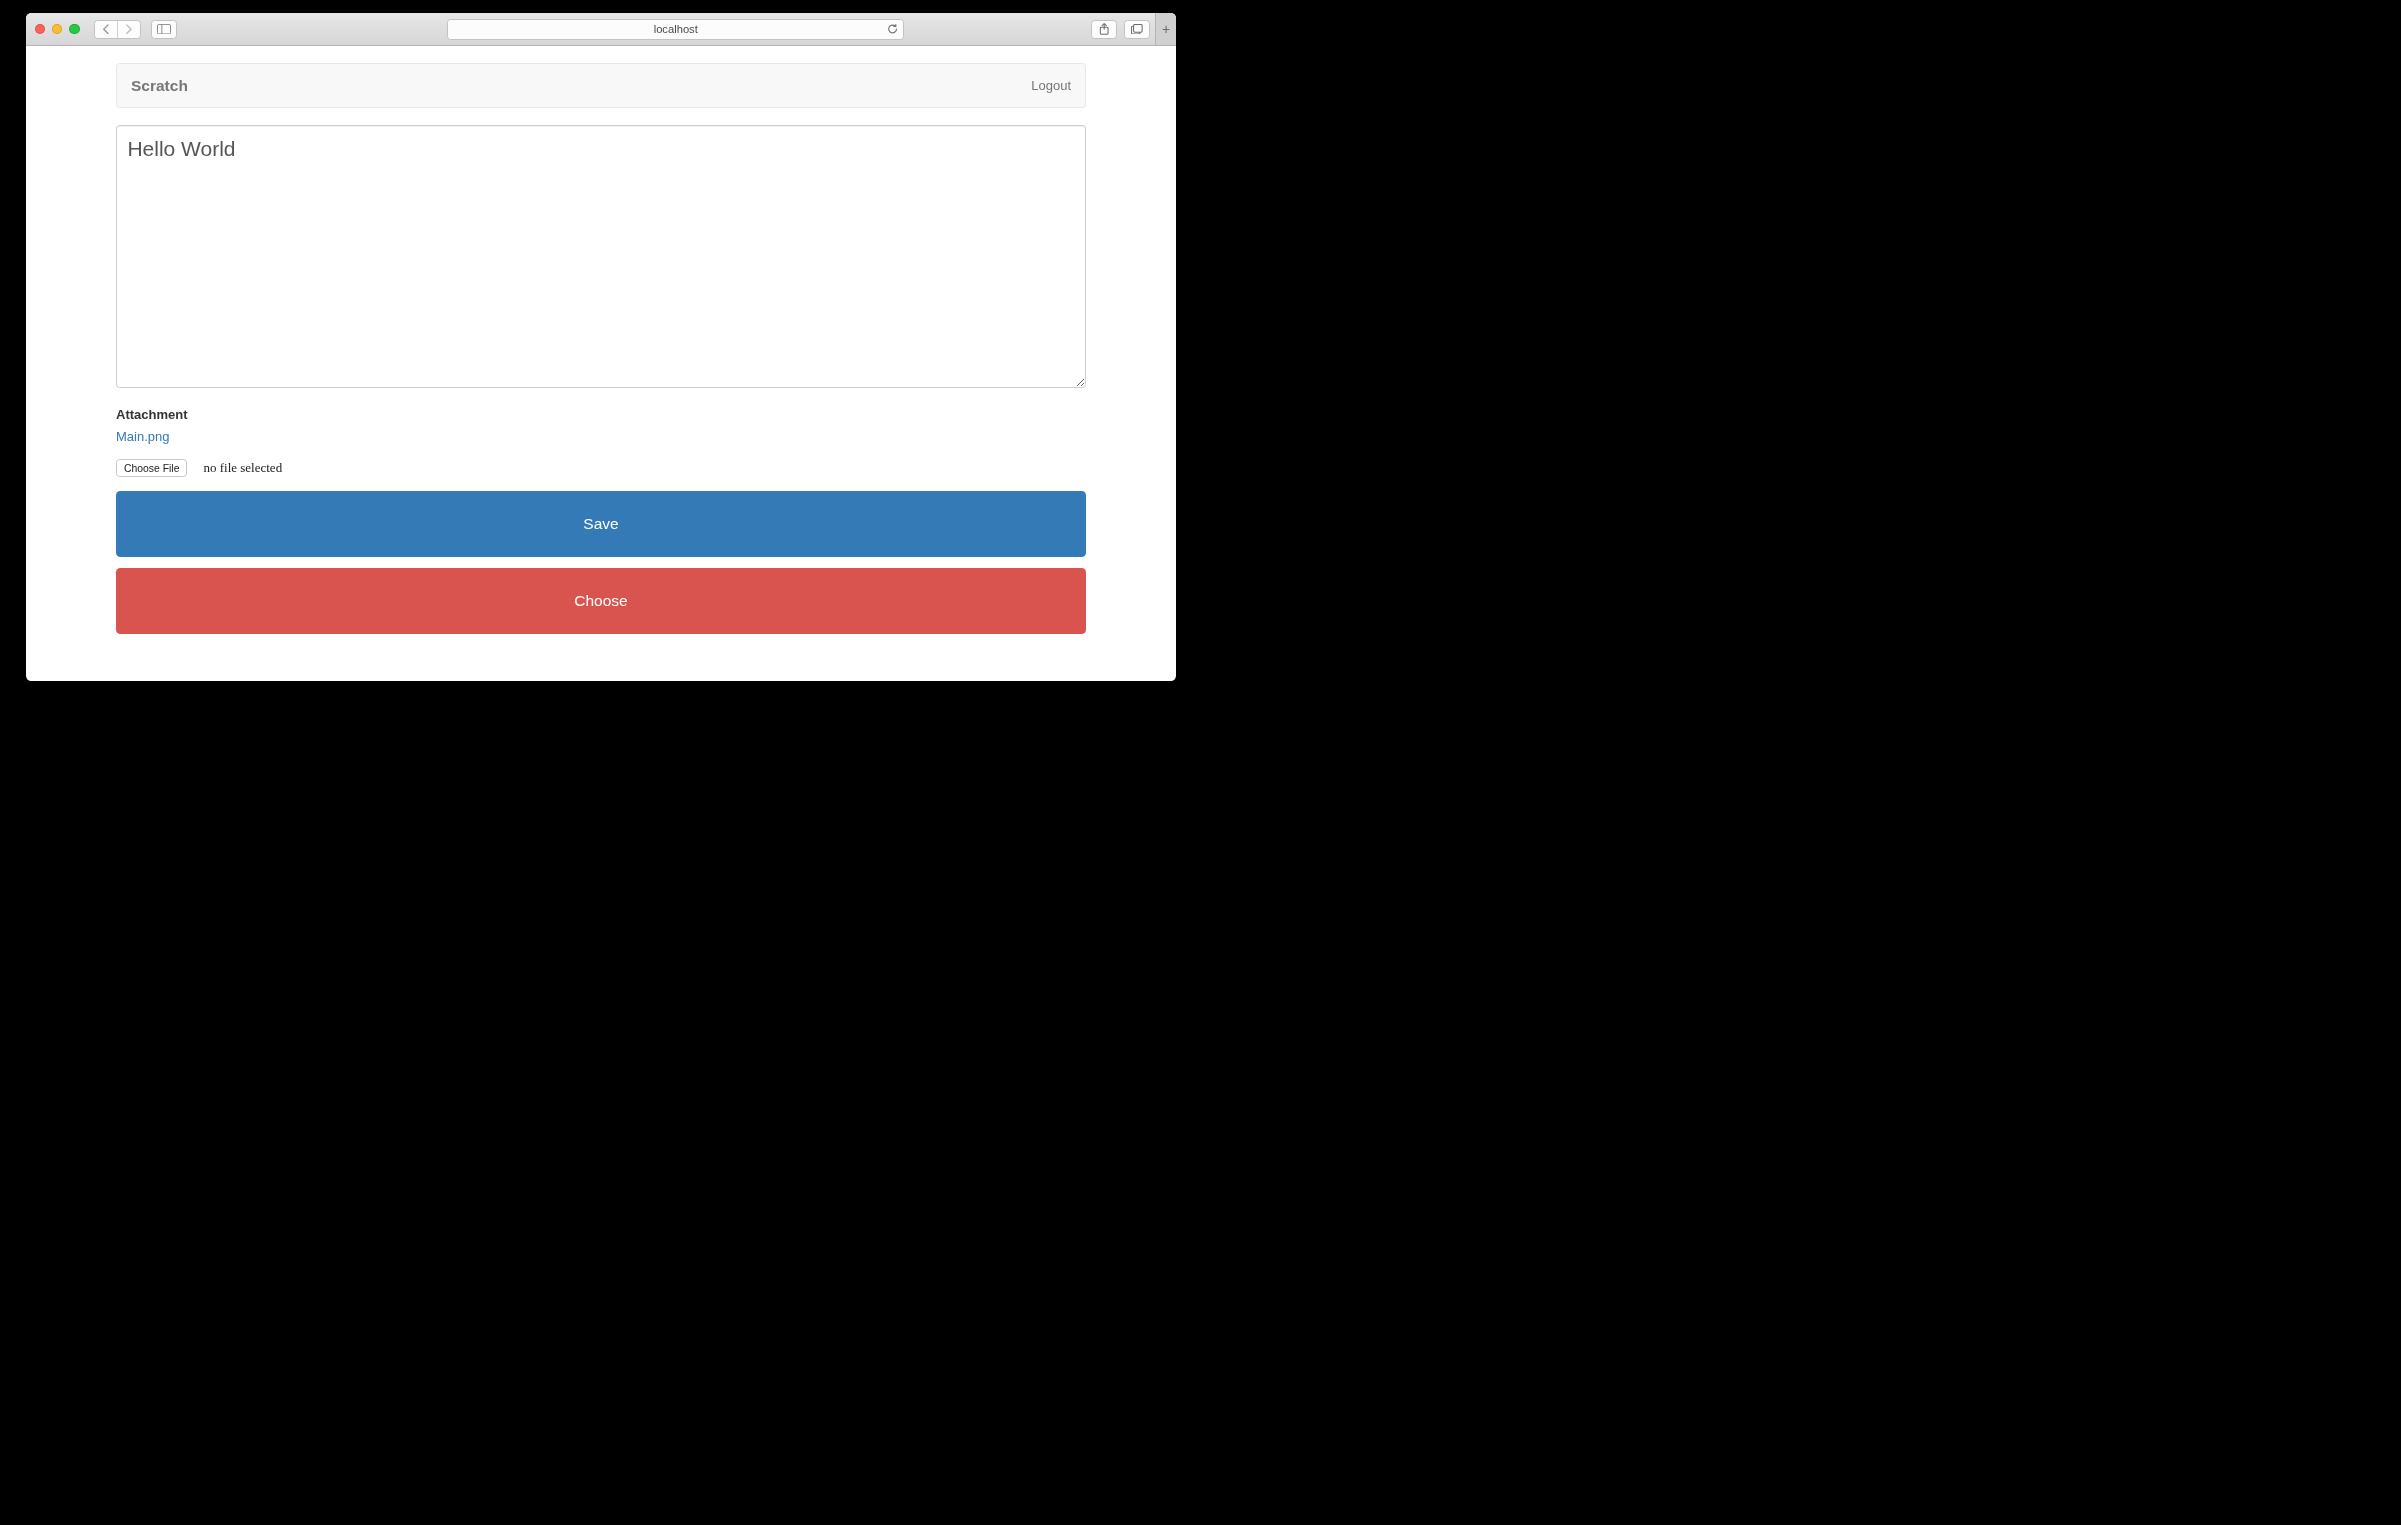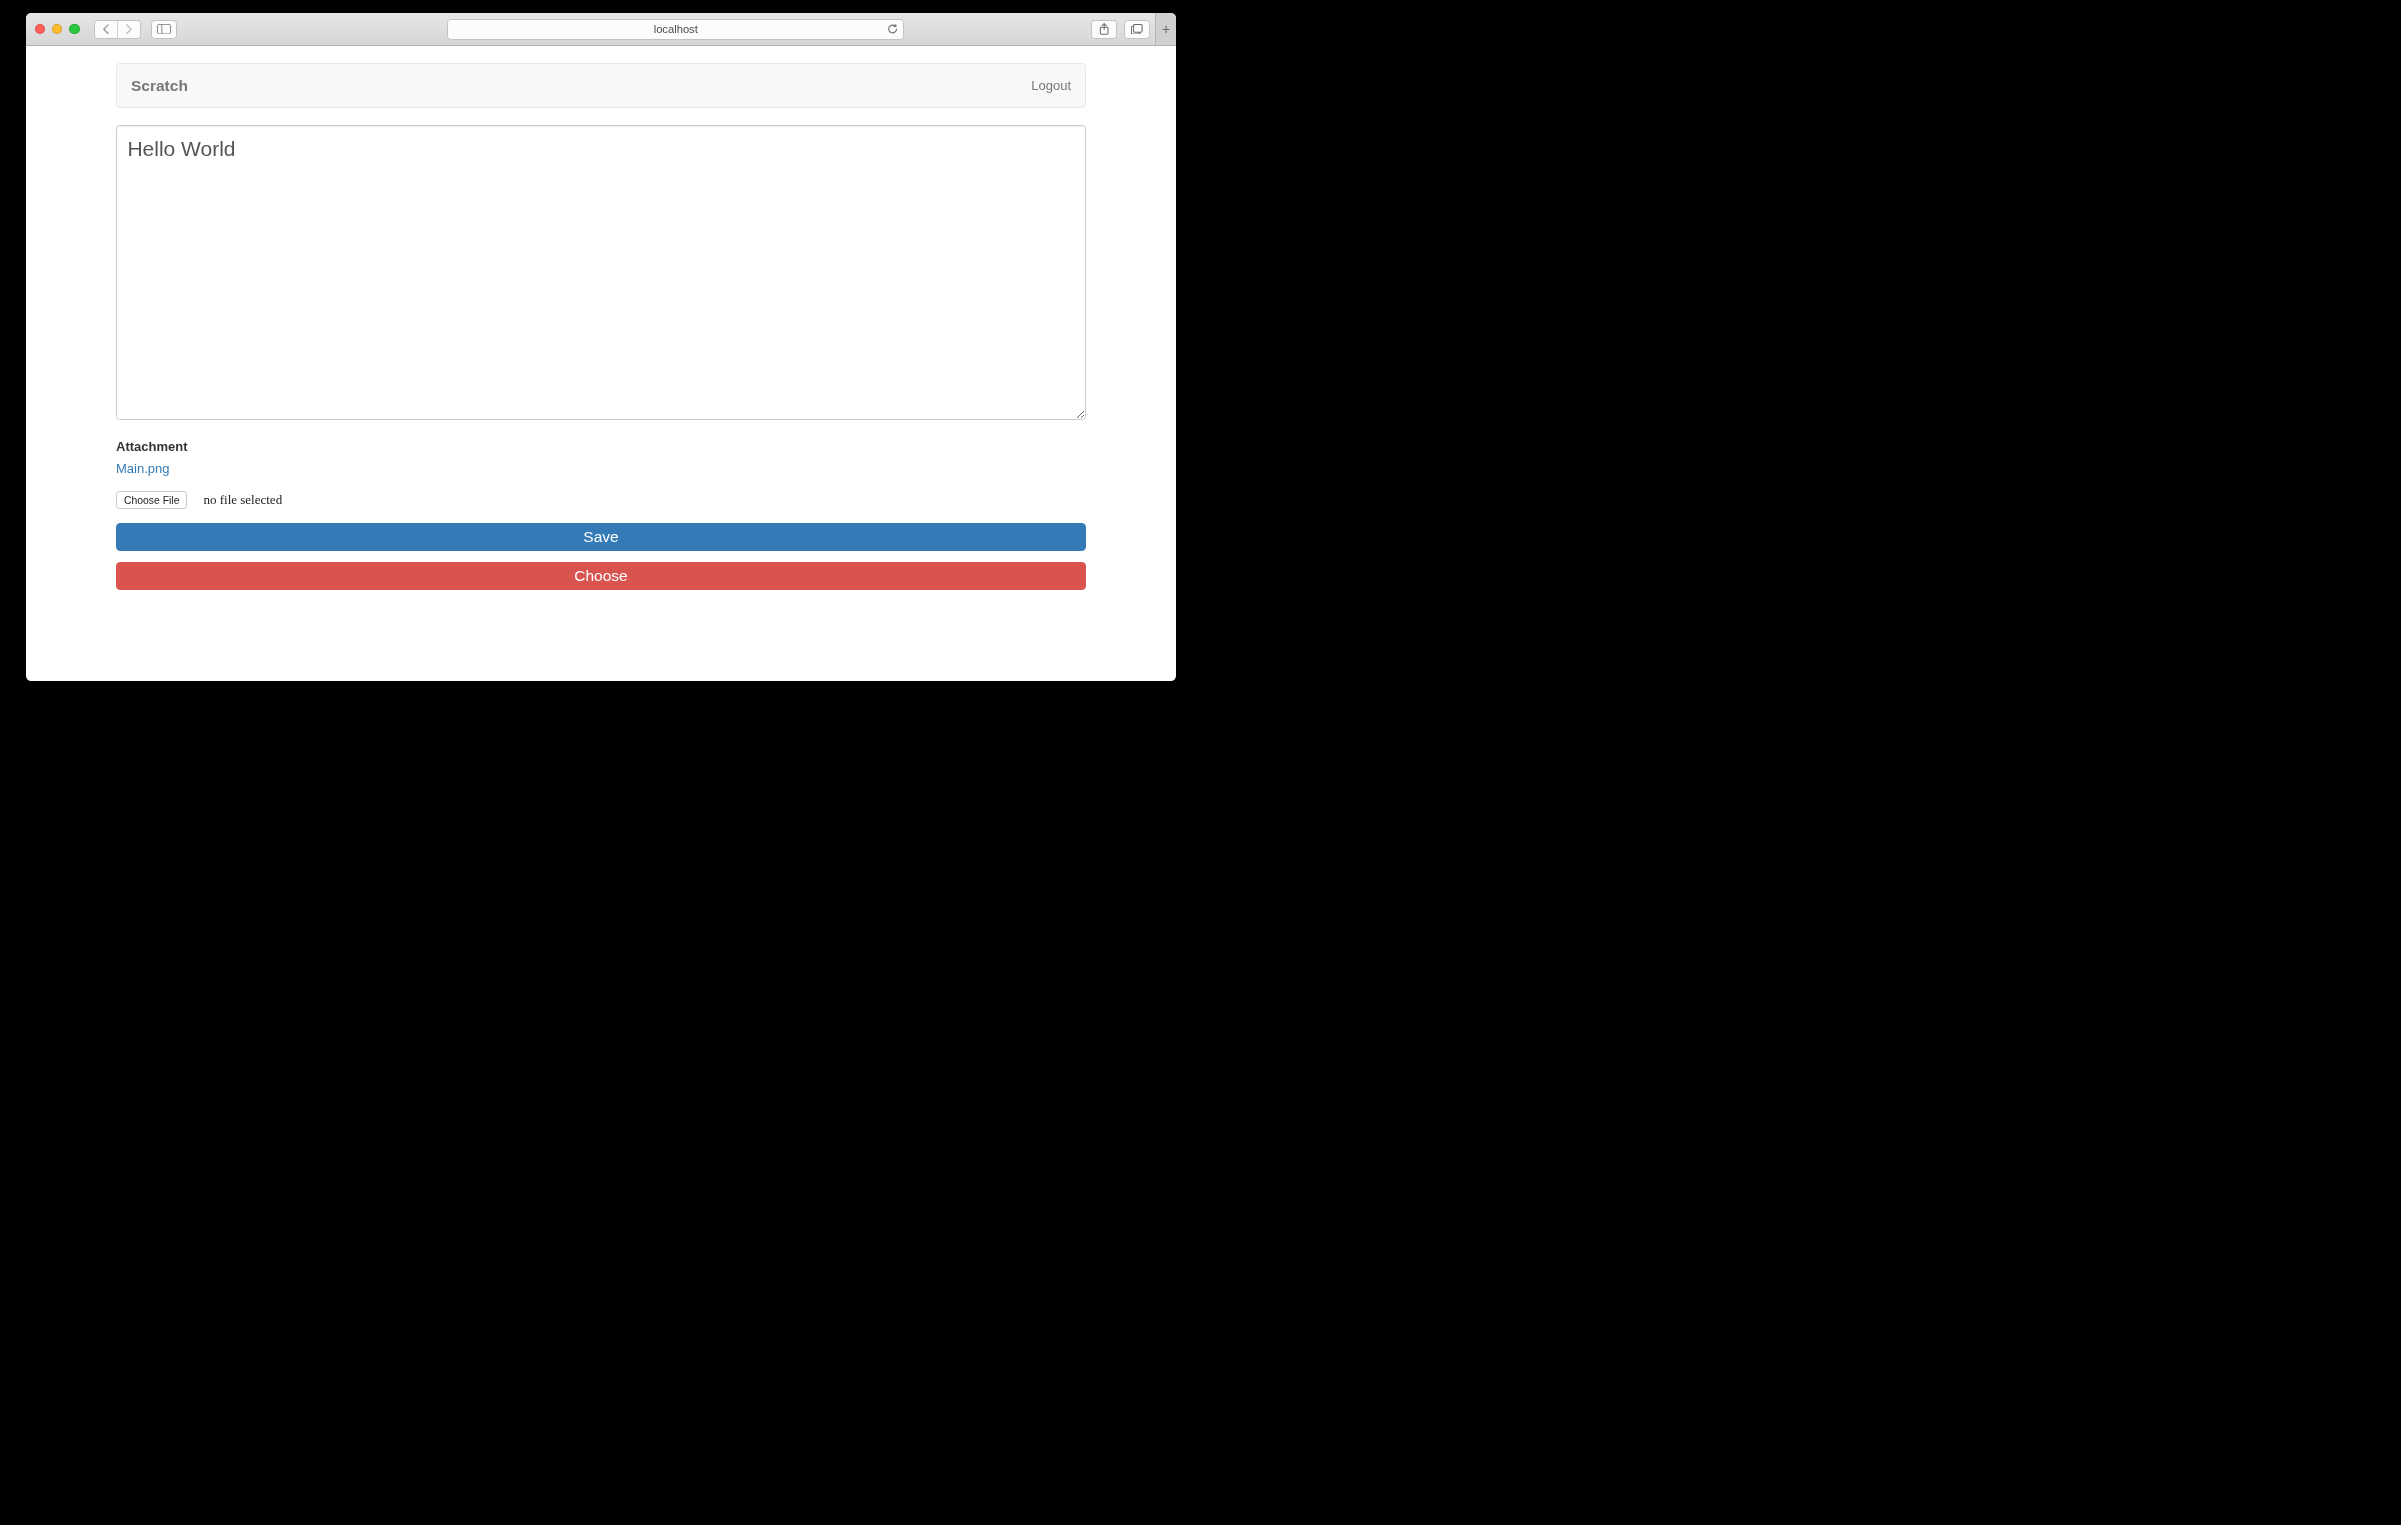--- a/index.html
+++ b/index.html
@@ -123,21 +123,21 @@
       font-weight: 700;
       color: #777;
     }
     .navbar-link {
       font-size: 13px;
       color: #777;
       text-decoration: none;
     }
     .content-textarea {
       width: 100%;
-      height: 295px;
+      height: 263px;
       border: 0.9px solid #ccc;
       border-radius: 3.5px;
       padding: 8.6px 10.4px;
       font-size: 21px;
       font-family: inherit;
       color: #555;
       resize: vertical;
       box-shadow: inset 0 0.9px 0.9px rgba(0,0,0,.06);
       line-height: 1.3;
     }
@@ -176,21 +176,21 @@
       color: #222;
       font-family: Liberation Serif, serif;
     }
     .btn {
       display: block;
       width: 100%;
       border: none;
       border-radius: 4.3px;
       color: #fff;
       font-size: 15.5px;
-      padding: 5px 0;
+      padding: 24px 0;
       margin-bottom: 10.4px;
       cursor: pointer;
       font-family: inherit;
     }
     .btn-primary { background: #337ab7; }
     .btn-danger  { background: #d9534f; }
     .spacer { flex:1; }
     svg { display:block; }
   </style>
 </head>

